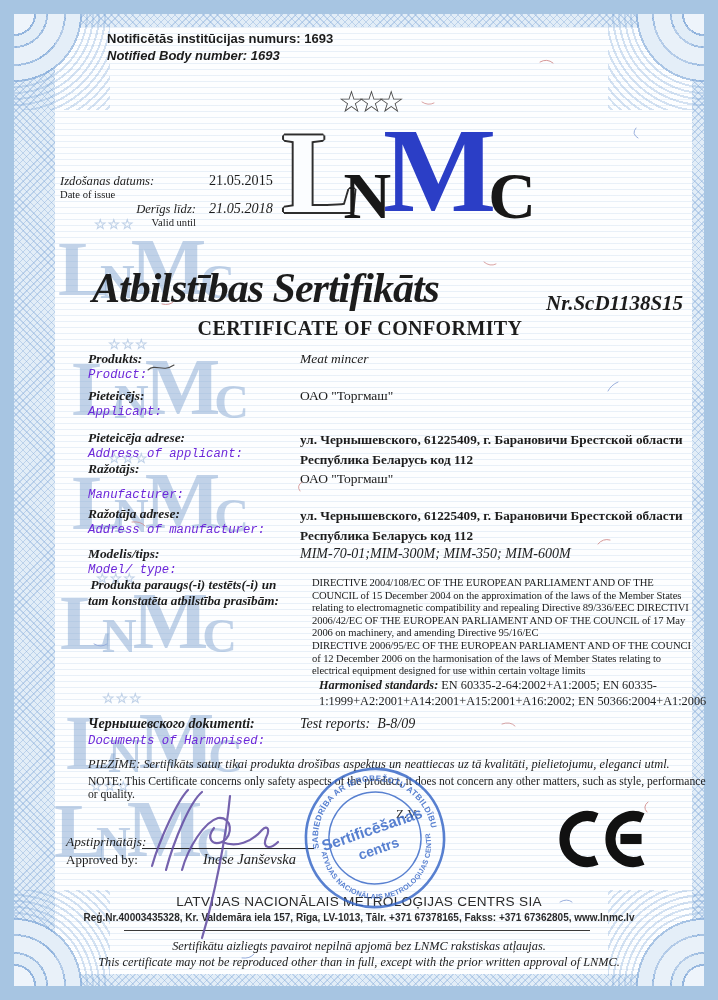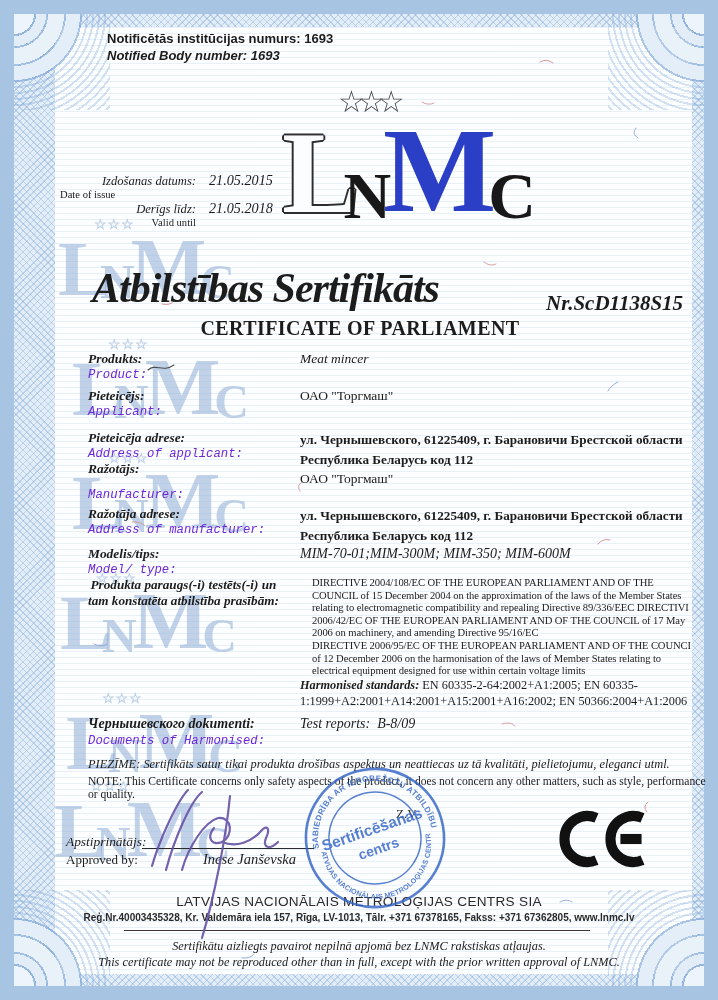--- a/index.html
+++ b/index.html
@@ -50,21 +50,21 @@
   .logo-n{font-size:66px;color:#181818;font-weight:bold;margin-right:-8px;}
   .logo-m{font-size:120px;color:#2b3ec6;font-weight:bold;margin-right:-8px;}
   .logo-c{font-size:66px;color:#181818;font-weight:bold;}
   .logo-stars{font-size:30px;color:#4a4a4a;letter-spacing:-7px;z-index:3;}
   
   .title-lv{font-size:42px;font-weight:bold;font-style:italic;letter-spacing:-1px;line-height:1.05;}
   .title-num{font-size:21px;font-weight:bold;font-style:italic;}
   .title-en{font-size:20px;font-weight:bold;letter-spacing:.4px;text-align:center;}
   
   .directives{font-size:10.6px;line-height:12.6px;letter-spacing:-.1px;white-space:pre;}
-  .standards{font-size:12.3px;line-height:15.6px;width:398px;}
+  .standards{font-size:12.3px;line-height:15.6px;width:398px;margin-left:19px;}
   .standards b{font-style:italic;}
   .note-lv{font-style:italic;font-size:12.4px;}
   .note-en{font-size:11.6px;}
   .sig-line{border-top:1.4px solid #2a2a2a;height:0;}
   .sig-name{font-style:italic;font-size:14.5px;text-align:center;}
   .footer-company{font-size:13.6px;letter-spacing:.3px;text-align:center;color:#2a2a2a;}
   .footer-address{font-size:10px;font-weight:bold;text-align:center;color:#2a2a2a;}
   .footer-rule{border-top:1.5px solid #3a3a3a;height:0;}
   .disc{font-style:italic;font-size:12.3px;text-align:center;}
   .zv{font-size:13px;color:#333;}
@@ -161,30 +161,30 @@
   <div class="abs sans" style="left:107px;top:48px;font-weight:bold;font-style:italic;font-size:13px">Notified Body number: 1693</div>
 
   <div class="abs logo-stars" style="left:338px;top:84px">☆☆☆</div>
   <div class="abs logo-row" style="left:282px;top:116px">
     <span class="logo-l">L</span>
     <span class="logo-n">N</span>
     <span class="logo-m">M</span>
     <span class="logo-c">C</span>
   </div>
 
-  <div class="abs" style="left:60px;top:174px;width:136px;text-align:right;font-style:italic;font-size:12.6px">Izdošanas datums:</div>
+  <div class="abs" style="left:60px;top:174px;width:136px;font-style:italic;font-size:12.6px">Izdošanas datums:</div>
   <div class="abs" style="left:60px;top:189px;width:136px;font-size:10.6px">Date of issue</div>
-  <div class="abs" style="left:209px;top:172px;font-style:italic;font-size:14.2px">21.05.2015</div>
+  <div class="abs" style="left:209px;top:172px;font-size:14.2px">21.05.2015</div>
   <div class="abs" style="left:60px;top:202px;width:136px;text-align:right;font-style:italic;font-size:12.6px">Derīgs līdz:</div>
   <div class="abs" style="left:60px;top:217px;width:136px;text-align:right;font-size:10.6px">Valid until</div>
   <div class="abs" style="left:209px;top:200px;font-style:italic;font-size:14.2px">21.05.2018</div>
 
   <div class="abs title-lv" style="left:92px;top:266px">Atbilstības Sertifikāts</div>
   <div class="abs title-num" style="left:546px;top:291px">Nr.ScD1138S15</div>
-  <div class="abs title-en" style="left:120px;top:317px;width:480px">CERTIFICATE OF PARLIAMENT</div>
+  <div class="abs title-en" style="left:120px;top:317px;width:480px">CERTIFICATE OF CONFORMITY</div>
 
   <div class="abs lbl-lv" style="left:88px;top:351px">Produkts:</div>
   <div class="abs lbl-en" style="left:88px;top:368px">Product:</div>
   <div class="abs val val-i" style="left:300px;top:351px">Meat mincer</div>
 
   <div class="abs lbl-lv" style="left:88px;top:388px">Pieteicējs:</div>
   <div class="abs lbl-en" style="left:88px;top:405px">Applicant:</div>
   <div class="abs val" style="left:300px;top:388px">ОАО "Торгмаш"</div>
 
   <div class="abs lbl-lv" style="left:88px;top:430px">Pieteicēja adrese:</div>

